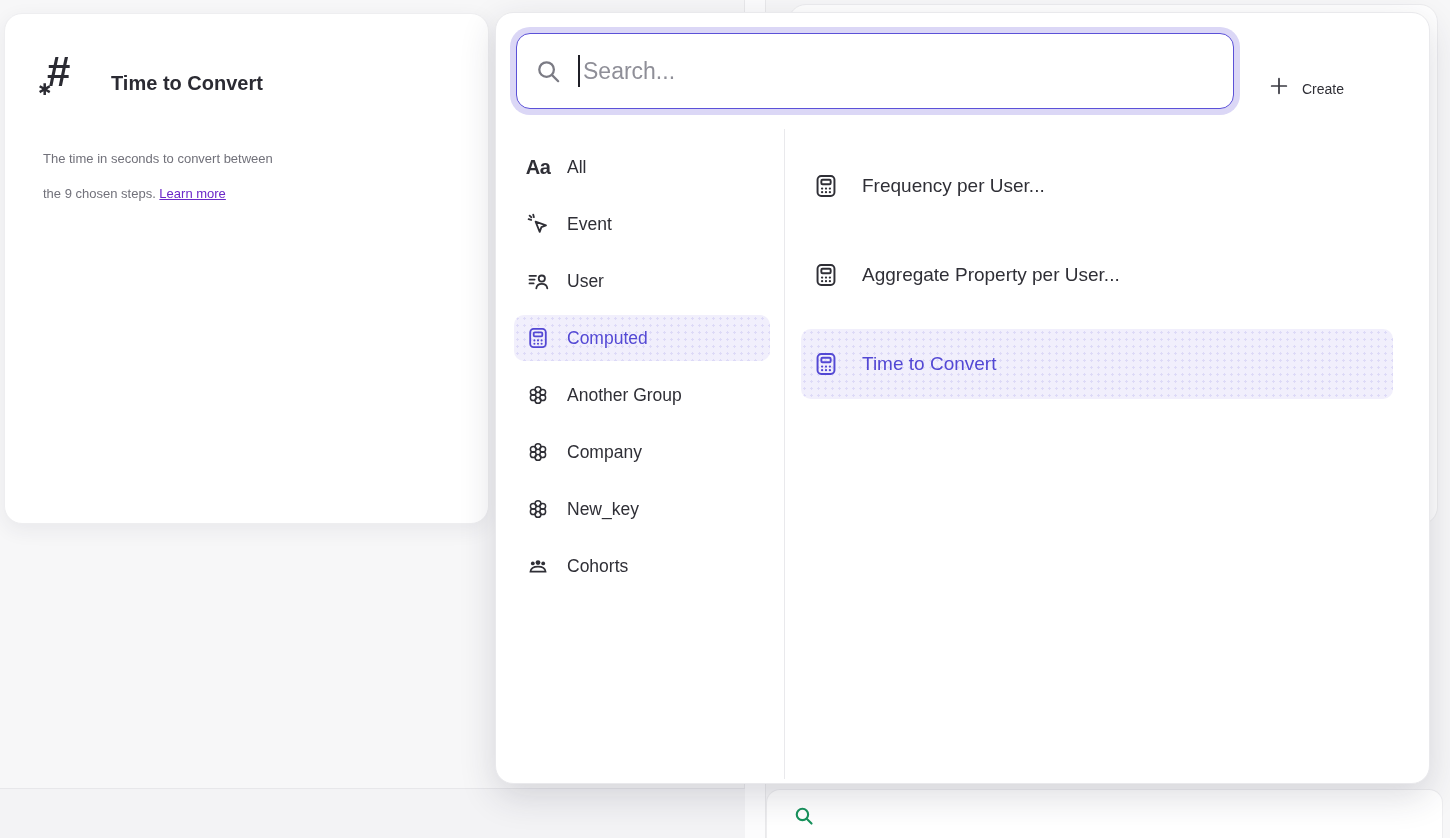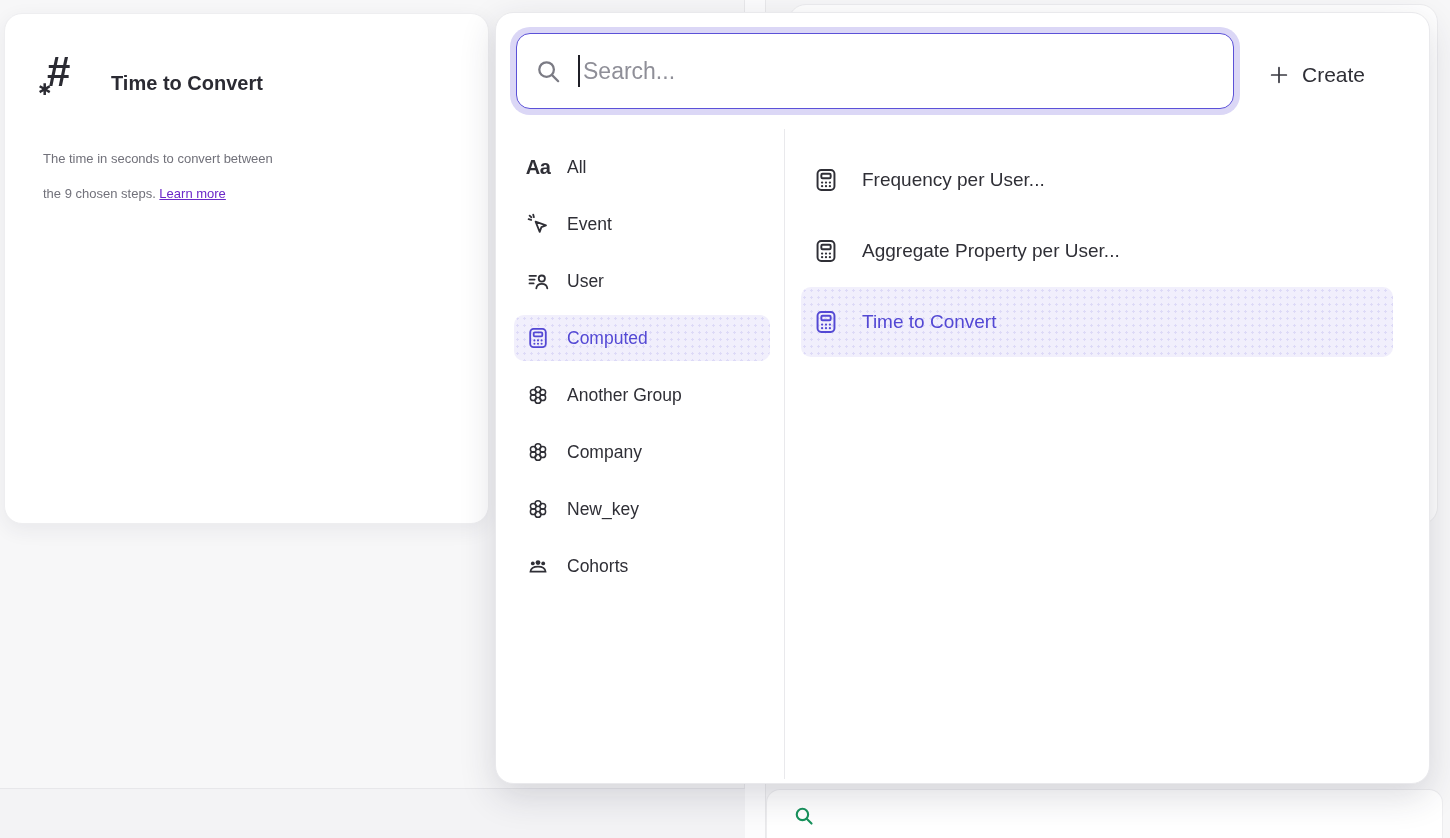--- a/index.html
+++ b/index.html
@@ -43,35 +43,35 @@
   .search-ring { position:absolute; left:14px; top:14px; width:730px; height:88px;
                  background:#dbd7f6; border-radius:20px; padding:6px; }
   .search-field { width:100%; height:100%; background:#ffffff; border:1.5px solid #5b51d8;
                   border-radius:14px; display:flex; align-items:center; padding:2px 18px; }
   .search-glyph { width:27px; height:27px; color:#7b7b84; flex:none; }
   .caret { width:2px; height:32px; background:#1f1f26; margin-left:16px; flex:none; }
   .search-input { flex:1; border:none; outline:none; background:transparent;
                   font-family:inherit; font-size:23px; color:#2f2f36; padding-left:3px; }
   .search-input::placeholder { color:#8f8f98; }
   .create-btn { position:absolute; left:772px; top:40px; height:44px; display:flex;
-                align-items:center; gap:12px; font-size:21px; color:#2f2f36;
+                align-items:flex-end; gap:12px; font-size:14px; color:#2f2f36;
                 background:none; border:none; font-family:inherit; cursor:pointer; }
   .plus-glyph { width:22px; height:22px; color:#3a3a42; }
   .col-divider { position:absolute; left:288px; top:116px; bottom:4px; width:1px; background:#e9e9ec; }
 
   .cat-list { position:absolute; left:18px; top:131px; width:256px;
               display:flex; flex-direction:column; gap:11px; }
   .cat-row { height:46px; border-radius:10px; display:flex; align-items:center;
              padding:0 12px; gap:17px; font-size:17.5px; font-weight:500;
              color:#2f2f36; cursor:pointer; }
   .cat-row .ico { width:24px; height:24px; flex:none; display:flex; align-items:center; justify-content:center; }
   .aa { font-size:20px; font-weight:600; letter-spacing:-0.5px; }
 
-  .res-list { position:absolute; left:305px; top:132px; width:592px;
-              display:flex; flex-direction:column; gap:1px; }
+  .res-list { position:absolute; left:305px; top:138px; width:592px;
+              display:flex; flex-direction:column; gap:19px; }
   .res-row { height:70px; border-radius:10px; display:flex; align-items:center;
              padding:0 12px; gap:23px; font-size:19px; font-weight:500;
              color:#2f2f36; cursor:pointer; }
   .res-row .ico { width:26px; height:26px; flex:none; }
 
   .hl { background-color:#f1effc;
         background-image:radial-gradient(rgba(86,76,214,0.13) 1px, transparent 1.3px);
         background-size:7px 7px; color:#5348d4; }
   svg { display:block; }
 </style>

